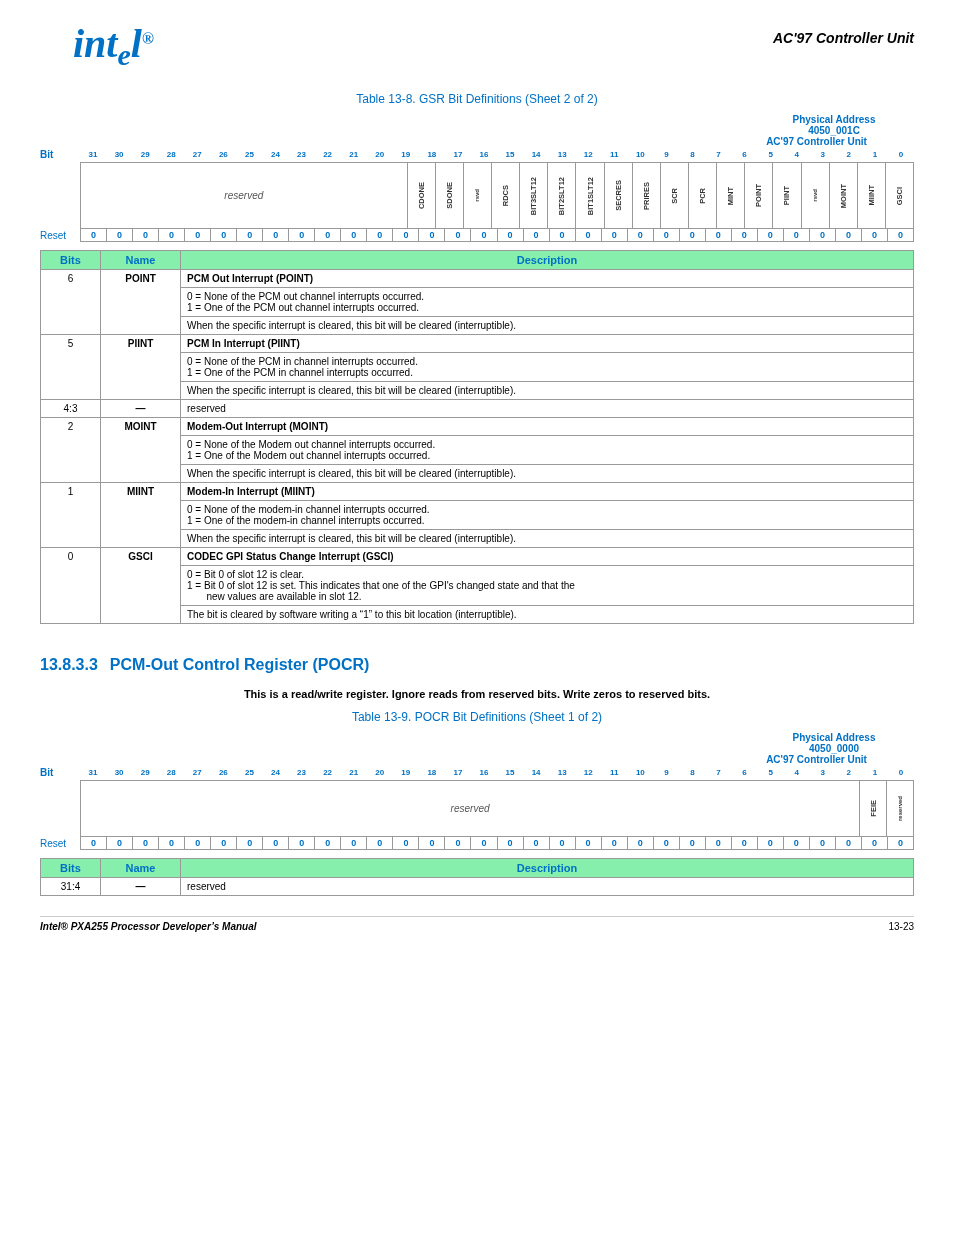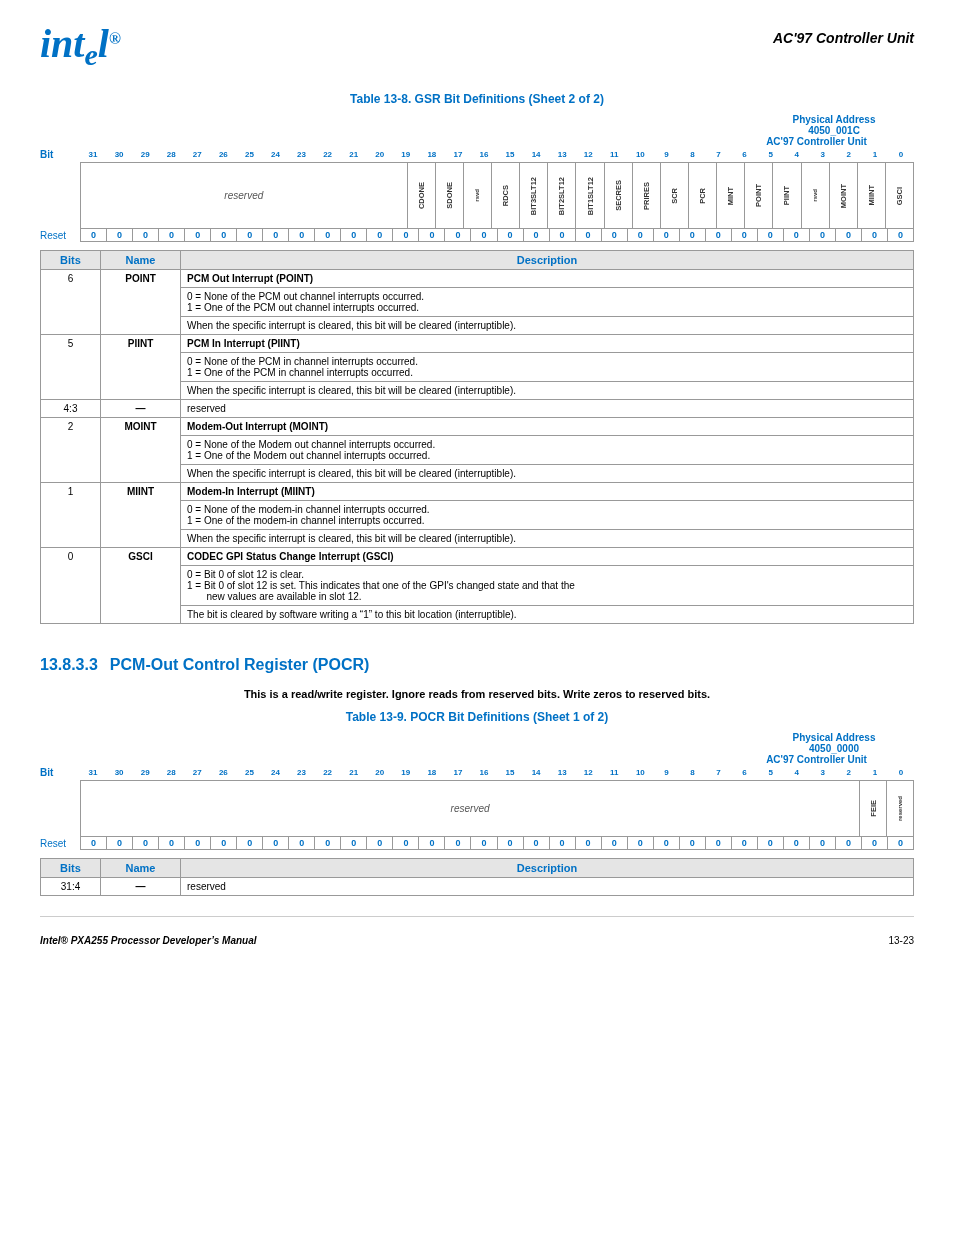--- a/index.html
+++ b/index.html
@@ -19,34 +19,35 @@
       justify-content: space-between;
       align-items: flex-start;
       margin-bottom: 20px;
     }
     .intel-logo {
       font-size: 36px;
       font-weight: bold;
       font-style: italic;
       color: #0071c5;
       font-family: 'Times New Roman', serif;
+      margin-left: 33px;
     }
     .intel-logo span { color: #0071c5; }
     .page-title-right {
       font-size: 14px;
       font-weight: bold;
       font-style: italic;
       color: black;
       padding-top: 10px;
     }
 
     
     .table-section-title {
       color: #0071c5;
-      font-weight: bold;
+      font-weight: normal;
       font-size: 12px;
       text-align: center;
       margin: 10px 0 8px 0;
     }
 
     
     .bit-numbers {
       display: flex;
       align-items: center;
       font-size: 9px;
@@ -101,21 +102,21 @@
     .reset-val:last-child { border-right: none; }
 
     
     .desc-table {
       width: 100%;
       border-collapse: collapse;
       margin-bottom: 16px;
       font-size: 10px;
     }
     .desc-table th {
-      background: #e5e5e5;
+      background: #86efac;
       border: 1px solid #999;
       padding: 3px 6px;
       text-align: center;
       font-weight: bold;
       color: #0071c5;
       font-size: 11px;
       margin-top: 18px;
     }
     .desc-table td {
       border: 1px solid #999;
@@ -152,21 +153,21 @@
       font-size: 11px;
       margin-bottom: 10px;
     }
 
     
     .page-footer {
       display: flex;
       justify-content: space-between;
       margin-top: 20px;
       border-top: 1px solid #ccc;
-      padding-top: 18px;
+      padding-top: 4px;
     }
     .footer-left {
       font-style: italic;
       font-weight: bold;
       font-size: 10px;
     }
     .footer-right {
       font-size: 10px;
     }
 

